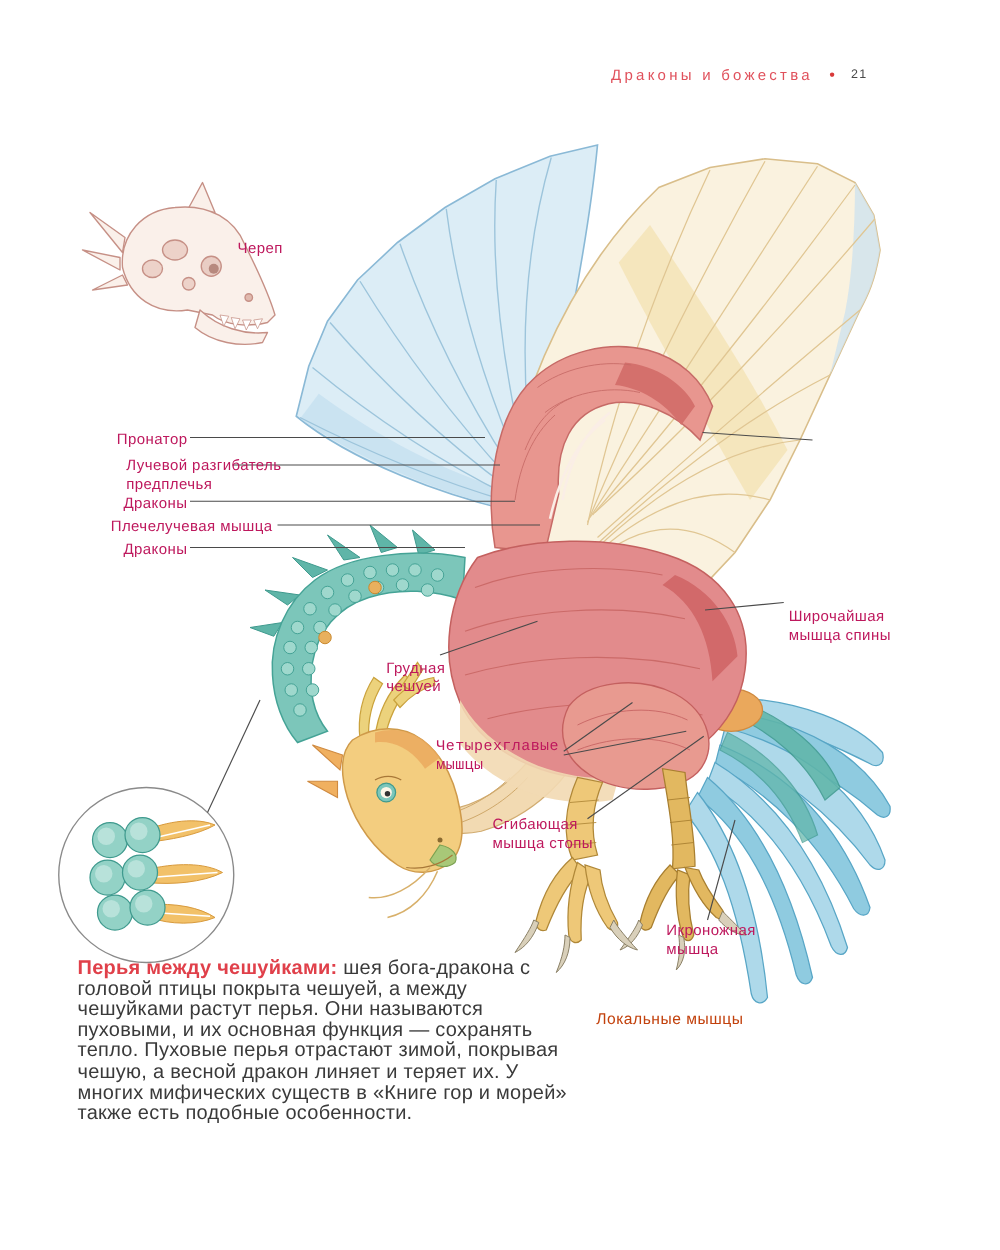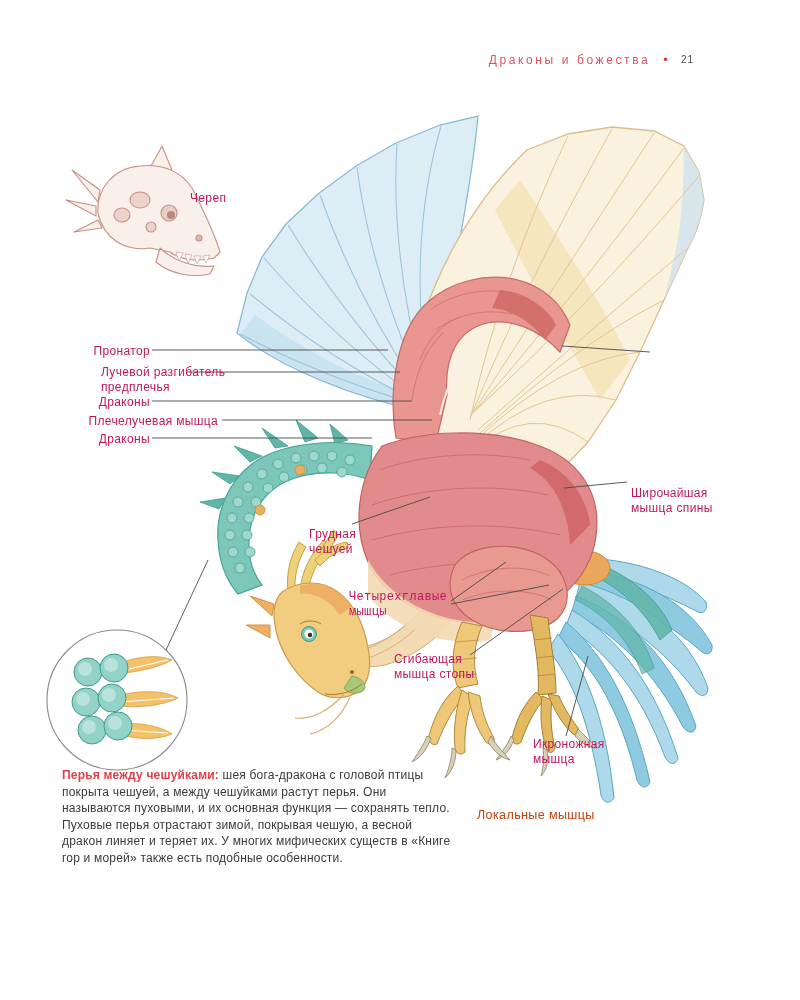--- a/index.html
+++ b/index.html
@@ -5,21 +5,21 @@
   html,body{margin:0;padding:0;background:#ffffff;}
   #page{position:relative;width:800px;height:1000px;background:#ffffff;overflow:hidden;
         font-family:"Liberation Sans", sans-serif;}
   #art{position:absolute;left:0;top:0;width:800px;height:1000px;}
   .lbl{position:absolute;font-size:12px;color:#be185d;letter-spacing:.35px;line-height:1.28;}
   .lbl.r{text-align:right;}
   .header{position:absolute;top:52px;right:106px;display:flex;align-items:center;gap:13px;}
   .header .title{font-size:12px;letter-spacing:2.6px;color:#e0515c;}
   .header .dot{font-size:13px;color:#d83a3a;}
   .header .pg{font-size:10px;letter-spacing:1px;color:#4a4a4a;}
-  .para{position:absolute;left:62px;top:767px;width:392px;font-size:12px;line-height:16.6px;
+  .para{position:absolute;left:62px;top:767px;width:392px;font-size:16px;line-height:16.6px;
         color:#3a3a3a;letter-spacing:.2px;}
   .para .lead{font-weight:bold;color:#e0404a;}
   .caption{position:absolute;left:477px;top:808px;font-size:12.5px;color:#c2410c;letter-spacing:.4px;}
   .footnote{position:absolute;left:64px;top:888px;width:630px;font-size:12.5px;line-height:17px;
         font-style:italic;color:#3a3a3a;letter-spacing:.2px;}
 </style>
 </head>
 <body>
 
 <div id="page">

